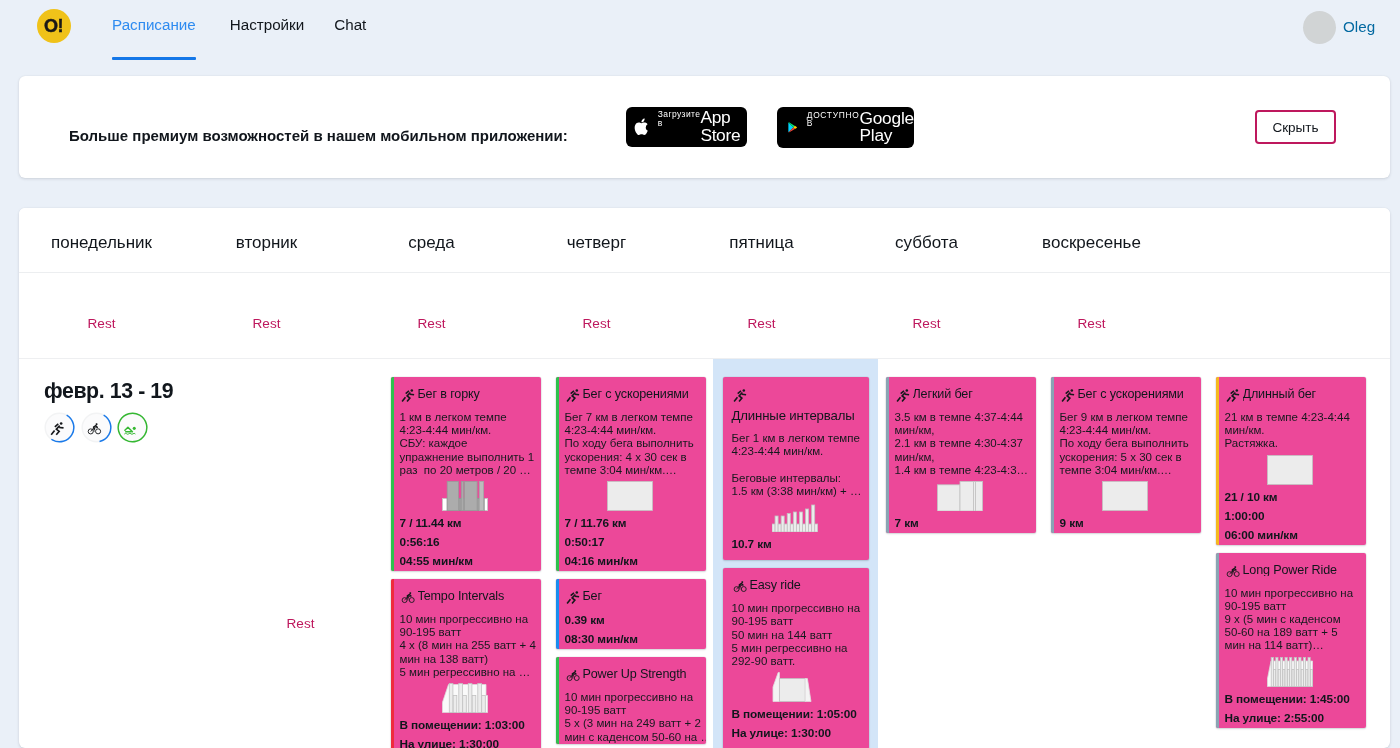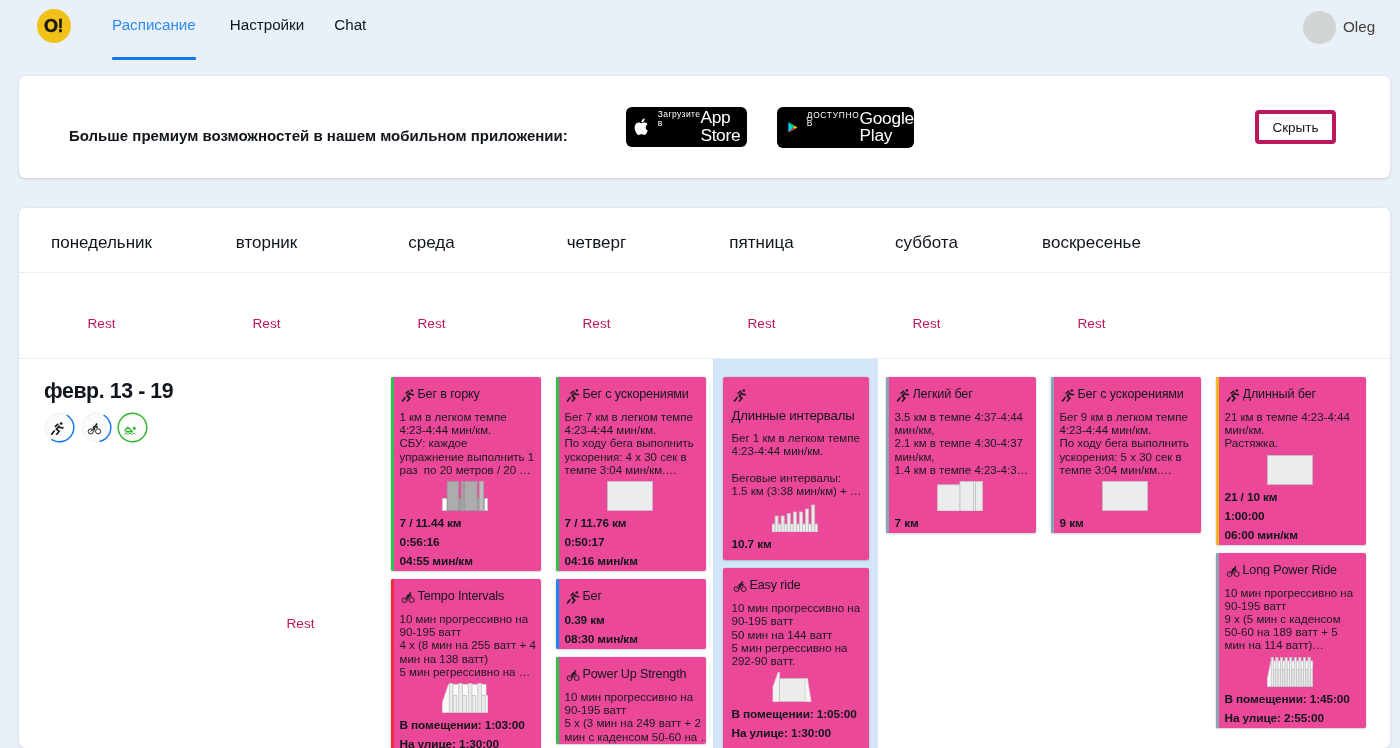--- a/index.html
+++ b/index.html
@@ -16,38 +16,38 @@
 .tabs{position:absolute;left:112px;top:0;display:flex;gap:40px;align-items:flex-start}
 .tab:nth-child(2){margin-left:-6px}
 .tab:nth-child(3){margin-left:-10px}
 .tab{font-size:15.2px;color:#11161c;position:relative;cursor:pointer;white-space:nowrap;
   line-height:1;padding-top:17px}
 .tab.active{color:#2e8bf0}
 .tab.active:after{content:"";position:absolute;left:0;right:0;top:57px;height:3px;
   background:#1477e8;border-radius:1px}
 .user{position:absolute;left:1303px;top:11px;display:flex;align-items:center;gap:7px}
 .avatar{width:33px;height:33px;border-radius:50%;background:#d1d4d5;flex:none}
-.uname{font-size:15.2px;color:#404040;line-height:1;margin-top:-1px}
+.uname{font-size:15.2px;color:#0369a1;line-height:1;margin-top:-1px}
 
 
 .card{background:#fff;border-radius:6px;box-shadow:0 1px 3px rgba(25,35,50,.14),0 0 1px rgba(25,35,50,.10)}
 
 
 .promo{position:absolute;left:19px;top:76px;width:1371px;height:102px}
 .promo-text{position:absolute;left:50px;top:52px;font-size:15px;font-weight:700;letter-spacing:0;line-height:1}
 .store{position:absolute;border-radius:6px;background:#000;display:flex;align-items:center;
   color:#fff;cursor:pointer}
 .store.apple{left:607px;top:31px;width:121px;height:40px;padding-left:7px}
 .store.google{left:758px;top:31px;width:137px;height:41px;padding-left:11px}
 .store .txt{display:flex;flex-direction:row;justify-content:flex-end;margin-left:9px;margin-top:0px}
 .store .small{font-size:8.5px;letter-spacing:.4px;line-height:1;font-weight:400;margin-bottom:1px}
 .store.google .small{font-size:8.4px;letter-spacing:.72px}
 .store .big{font-size:17.4px;line-height:1;font-weight:400;letter-spacing:-.35px;margin-top:-1px}
 .store.google .big{font-size:17.3px;letter-spacing:-.2px}
-.hidebtn{position:absolute;left:1236px;top:34px;width:81px;height:34px;border:4px solid #be185d;
+.hidebtn{position:absolute;left:1236px;top:34px;width:81px;height:34px;border:2px solid #be185d;
   border-radius:4px;background:#fff;font-size:13.5px;color:#11161c;
   display:flex;align-items:center;justify-content:center;cursor:pointer;
   font-family:"Liberation Sans",sans-serif}
 
 
 .calendar{position:absolute;left:19px;top:208px;width:1371px;height:540px;
   overflow:hidden;display:flex;flex-direction:column}
 .cal-head{height:65px;display:flex;align-items:center;flex:none;
   border-bottom:1px solid #eceef0;background:#fff;padding-top:4px}
 .cal-col{width:165px;text-align:center;font-size:17px;color:#11161c;flex:none;line-height:1}

